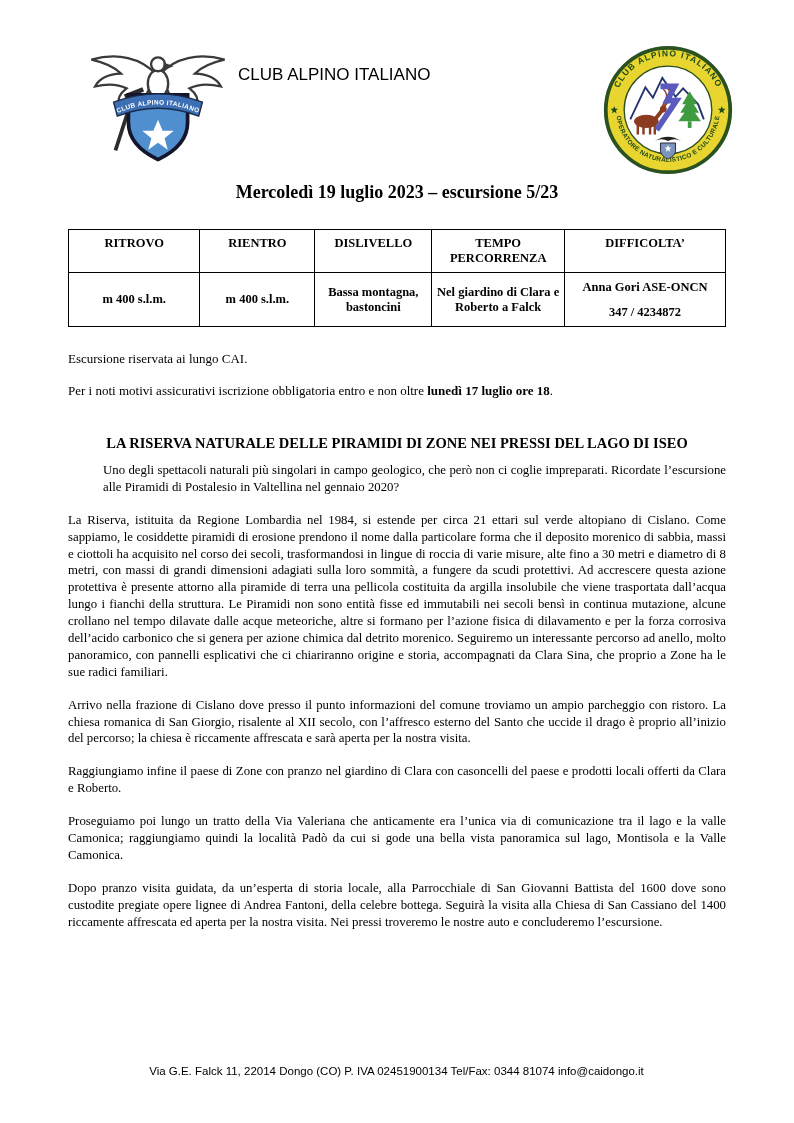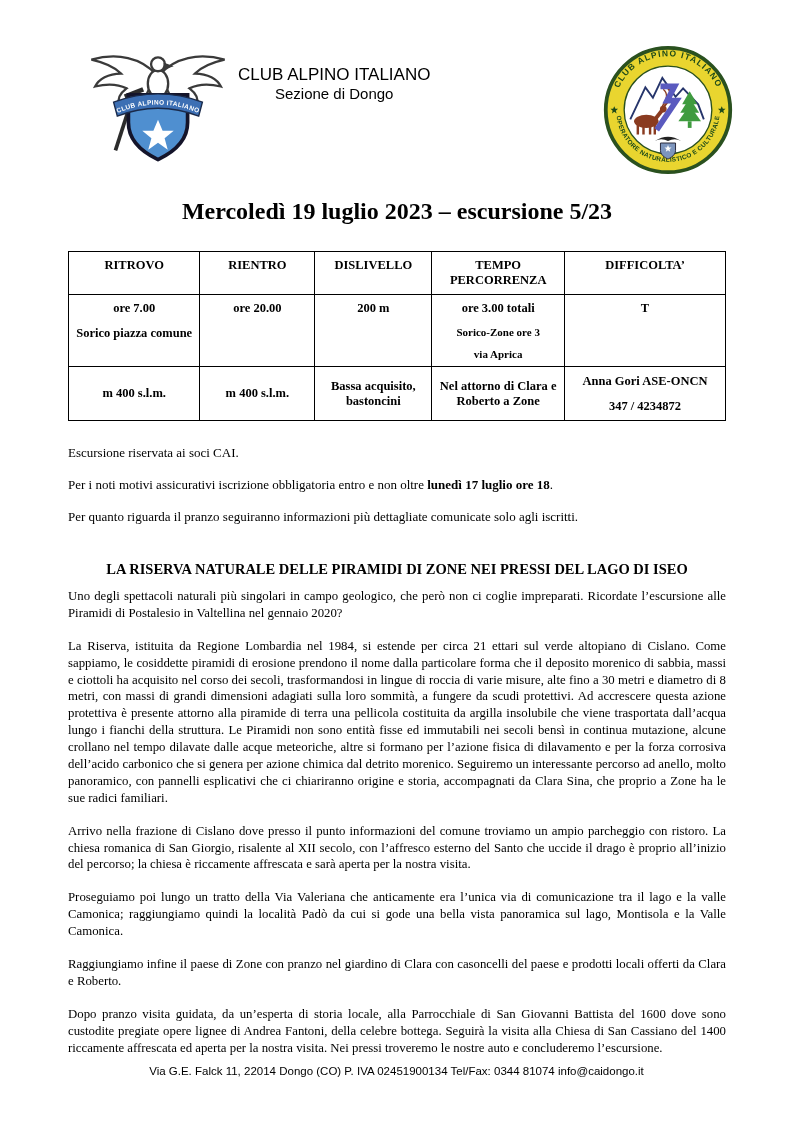--- a/index.html
+++ b/index.html
@@ -11,40 +11,40 @@
   }
   
   .header { display:flex; justify-content:space-between; align-items:flex-start;
             padding:44px 60px 0 84px; height:168px; }
   .header-left { display:flex; align-items:flex-start; }
   .header-text { margin-top:20px; margin-left:6px; text-align:center;
                  font-family:"Liberation Sans", sans-serif; line-height:1.25; }
   .club-name { font-size:17px; }
   .section-name { font-size:15px; }
   
-  .title { margin-top:30px; text-align:center; font-size:24px; font-weight:bold; }
+  .title { margin-top:14px; text-align:center; font-size:18px; font-weight:bold; }
   .content { padding:4px 68px; }
   
   table.info { width:100%; border-collapse:collapse; margin-top:22px;
                font-size:12.5px; font-weight:bold; text-align:center;
                table-layout:fixed; }
   table.info td { border:1.5px solid #000; padding:6px 4px; vertical-align:top; }
   tr.row-h1 td { height:42px; }
   tr.row-v1 td { height:68px; }
   tr.row-h2 td { height:46px; }
   tr.row-v2 td { height:54px; vertical-align:middle; }
   .cell-gap { margin-top:10px; }
   .cell-small { font-size:11px; }
   
   .note { font-size:13px; margin-top:16px; }
   .note.first { margin-top:24px; }
   
   .section-heading { margin-top:36px; text-align:center; font-size:14.5px; font-weight:bold; }
   .para { margin-top:16px; font-size:12.8px; line-height:1.32; text-align:justify; }
-  .para.first { margin-top:10px; }
+  .para.first { margin-top:10px;margin-left:35px; }
   
   .footer { position:absolute; left:0; right:1px; bottom:46px; text-align:center;
             font-family:"Liberation Sans", sans-serif; font-size:11.5px; }
   svg text { font-family:"Liberation Sans", sans-serif; }
 </style>
 </head>
 <body>
 
 <div class="page">
 
@@ -79,21 +79,20 @@
               <path id="bannerPath" d="M38,73 Q80,56 122,73"></path>
             </defs>
           <text font-size="7" font-weight="bold" fill="#ffffff" letter-spacing="0.4">
             <textPath href="#bannerPath" startOffset="50%" text-anchor="middle">CLUB ALPINO ITALIANO</textPath>
           </text>
         </g>
       </svg>
 
       <div class="header-text">
         <div class="club-name">CLUB ALPINO ITALIANO</div>
-        <div class="section-name">Sezione di Dongo</div>
       </div>
     </div>
 
     <svg width="132" height="132" viewBox="0 0 140 140">
       <circle cx="70" cy="70" r="66" fill="#e9d52f" stroke="#2a511f" stroke-width="4"></circle>
       <circle cx="70" cy="70" r="46.5" fill="#ffffff" stroke="#2a511f" stroke-width="1.4"></circle>
       <defs>
         <path id="arcTop" d="M13,70 A57,57 0 1 1 127,70"></path>
         <path id="arcBot" d="M15,70 A55,55 0 0 0 125,70"></path>
       </defs>
@@ -145,55 +144,40 @@
           <col style="width:24.5%">
       </colgroup>
       <tbody>
       <tr class="row-h1">
         <td>RITROVO</td>
         <td>RIENTRO</td>
         <td>DISLIVELLO</td>
         <td>TEMPO PERCORRENZA</td>
         <td>DIFFICOLTA’</td>
       </tr>
-      <tr class="row-v1">
-        <td>
-          <div>ore 7.00</div>
-          <div class="cell-gap">Sorico piazza comune</div>
-        </td>
-        <td>ore 20.00</td>
-        <td>200 m</td>
-        <td>
-          <div>ore 3.00 totali</div>
-          <div class="cell-gap cell-small">Sorico-Zone ore 3</div>
-          <div class="cell-gap cell-small">via Aprica</div>
-        </td>
-        <td>T</td>
-      </tr>
       <tr class="row-v2">
         <td>m 400 s.l.m.</td>
         <td>m 400 s.l.m.</td>
-        <td>Bassa acquisito, bastoncini</td>
-        <td>Nel attorno di Clara e Roberto a Zone</td>
+        <td>Bassa montagna, bastoncini</td>
+        <td>Nel giardino di Clara e Roberto a Falck</td>
         <td>
           <div>Anna Gori ASE-ONCN</div>
           <div class="cell-gap">347 / 4234872</div>
         </td>
       </tr>
       </tbody>
     </table>
 
-    <p class="note first">Escursione riservata ai soci CAI.</p>
+    <p class="note first">Escursione riservata ai lungo CAI.</p>
     <p class="note"><span>Per i noti motivi assicurativi iscrizione obbligatoria entro e non oltre </span><b>lunedì 17 luglio ore 18</b><span>.</span></p>
-    <p class="note">Per quanto riguarda il pranzo seguiranno informazioni più dettagliate comunicate solo agli iscritti.</p>
 
     <h2 class="section-heading">LA RISERVA NATURALE DELLE PIRAMIDI DI ZONE NEI PRESSI DEL LAGO DI ISEO</h2>
 
     <p class="para first">Uno degli spettacoli naturali più singolari in campo geologico, che però non ci coglie impreparati. Ricordate l’escursione alle Piramidi di Postalesio in Valtellina nel gennaio 2020?</p>
     <p class="para">La Riserva, istituita da Regione Lombardia nel 1984, si estende per circa 21 ettari sul verde altopiano di Cislano. Come sappiamo, le cosiddette piramidi di erosione prendono il nome dalla particolare forma che il deposito morenico di sabbia, massi e ciottoli ha acquisito nel corso dei secoli, trasformandosi in lingue di roccia di varie misure, alte fino a 30 metri e diametro di 8 metri, con massi di grandi dimensioni adagiati sulla loro sommità, a fungere da scudi protettivi. Ad accrescere questa azione protettiva è presente attorno alla piramide di terra una pellicola costituita da argilla insolubile che viene trasportata dall’acqua lungo i fianchi della struttura. Le Piramidi non sono entità fisse ed immutabili nei secoli bensì in continua mutazione, alcune crollano nel tempo dilavate dalle acque meteoriche, altre si formano per l’azione fisica di dilavamento e per la forza corrosiva dell’acido carbonico che si genera per azione chimica dal detrito morenico. Seguiremo un interessante percorso ad anello, molto panoramico, con pannelli esplicativi che ci chiariranno origine e storia, accompagnati da Clara Sina, che proprio a Zone ha le sue radici familiari.</p>
     <p class="para">Arrivo nella frazione di Cislano dove presso il punto informazioni del comune troviamo un ampio parcheggio con ristoro. La chiesa romanica di San Giorgio, risalente al XII secolo, con l’affresco esterno del Santo che uccide il drago è proprio all’inizio del percorso; la chiesa è riccamente affrescata e sarà aperta per la nostra visita.</p>
+    <p class="para">Raggiungiamo infine il paese di Zone con pranzo nel giardino di Clara con casoncelli del paese e prodotti locali offerti da Clara e Roberto.</p>
     <p class="para">Proseguiamo poi lungo un tratto della Via Valeriana che anticamente era l’unica via di comunicazione tra il lago e la valle Camonica; raggiungiamo quindi la località Padò da cui si gode una bella vista panoramica sul lago, Montisola e la Valle Camonica.</p>
-    <p class="para">Raggiungiamo infine il paese di Zone con pranzo nel giardino di Clara con casoncelli del paese e prodotti locali offerti da Clara e Roberto.</p>
     <p class="para">Dopo pranzo visita guidata, da un’esperta di storia locale, alla Parrocchiale di San Giovanni Battista del 1600 dove sono custodite pregiate opere lignee di Andrea Fantoni, della celebre bottega. Seguirà la visita alla Chiesa di San Cassiano del 1400 riccamente affrescata ed aperta per la nostra visita. Nei pressi troveremo le nostre auto e concluderemo l’escursione.</p>
   </div>
 
   <div class="footer">Via G.E. Falck 11, 22014 Dongo (CO)  P. IVA  02451900134 Tel/Fax: 0344 81074  info@caidongo.it</div>
 </div>
 
 </body></html>

